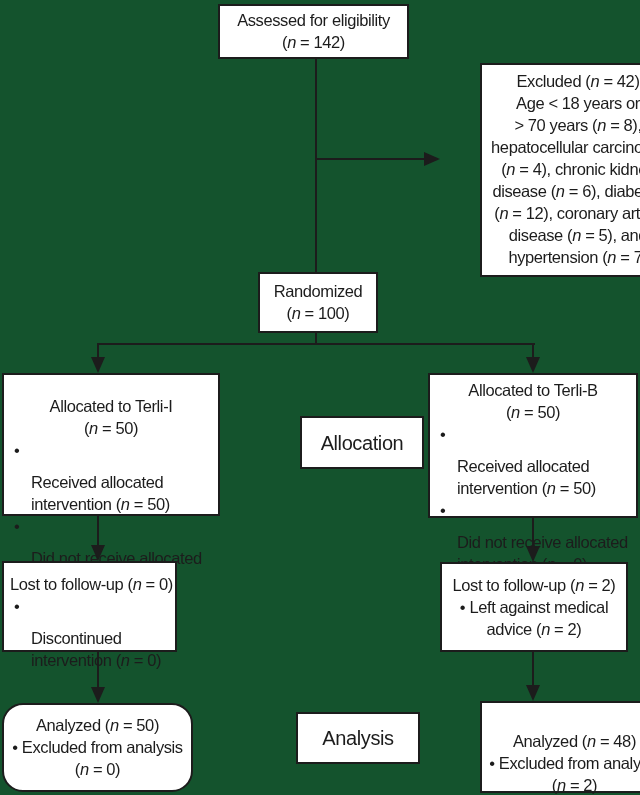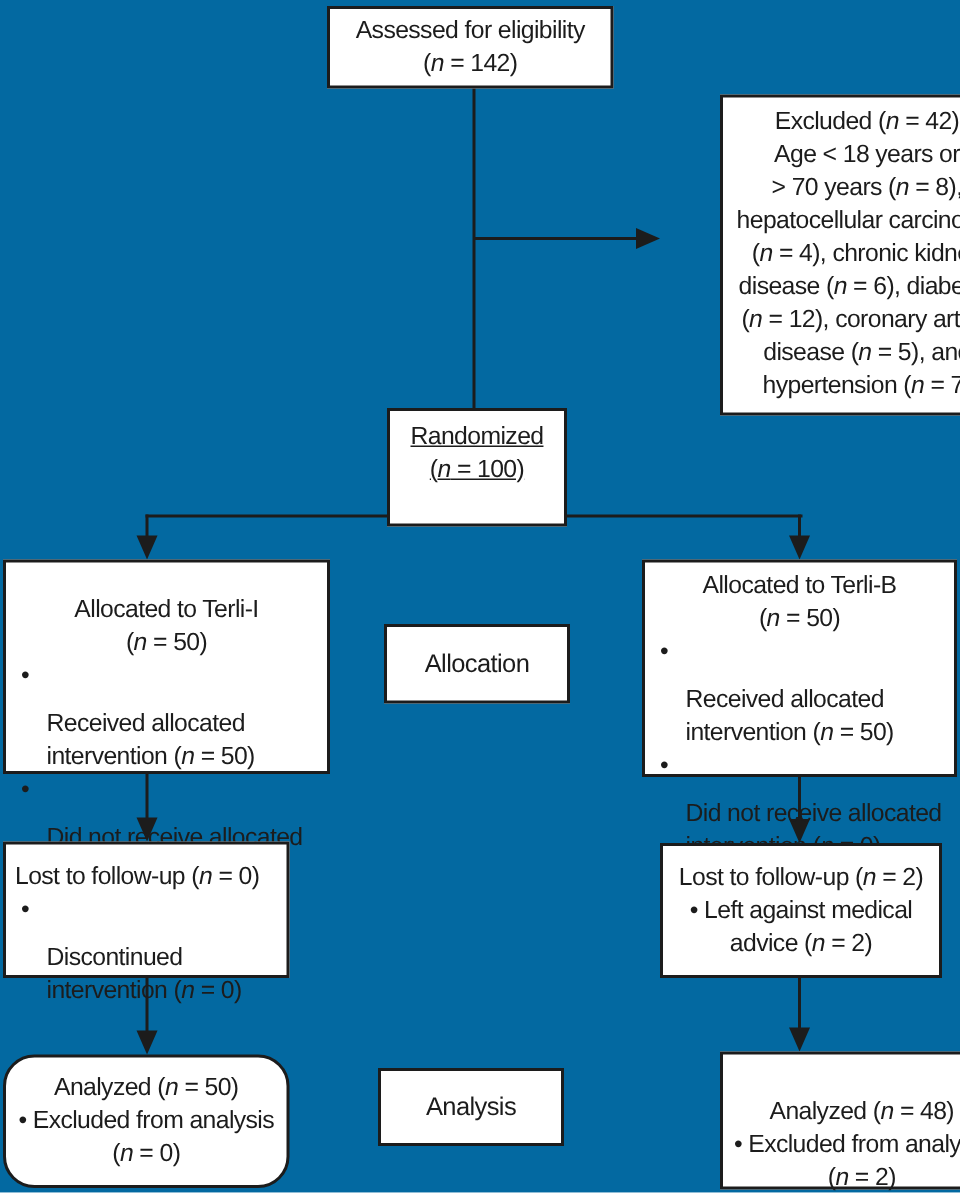--- a/index.html
+++ b/index.html
@@ -1,26 +1,26 @@
 <!DOCTYPE html>
 <html><head>
 <meta charset="utf-8">
 <style>
   html,body { margin:0; padding:0; background:#ffffff; }
   .canvas {
-    position:relative; width:640px; height:795px; background:#0369a1;
+    position:relative; width:640px; height:795px; background:#14532d;
     font-family:"Liberation Sans", sans-serif; color:#1c1c1c;
   }
   .box {
     position:absolute; background:#ffffff; border:2px solid #1c1c1c;
     box-sizing:border-box; font-size:16.5px; line-height:22px; letter-spacing:-0.4px;
   }
   .ctr { text-align:center; white-space:nowrap; }
   .leftline { padding-left:6px; white-space:nowrap; }
-  .stage { display:flex; align-items:center; justify-content:center; font-size:17px; }
+  .stage { display:flex; align-items:center; justify-content:center; font-size:20px;margin-left:44px; }
   .brow { display:flex; align-items:flex-start; margin-left:10px; }
   .bdot { width:17px; flex:none; }
   .btxt { white-space:nowrap;margin-top:32px; }
   .vline,.hline { position:absolute; background:#1c1c1c; }
   .tri-down { position:absolute; width:0; height:0;
     border-left:7px solid transparent; border-right:7px solid transparent;
     border-top:16px solid #1c1c1c; }
   .tri-right { position:absolute; width:0; height:0;
     border-top:7px solid transparent; border-bottom:7px solid transparent;
     border-left:16px solid #1c1c1c; }
@@ -54,21 +54,21 @@
   <div class="tri-down" style="left:526px; top:685px;"></div>
 
   <div class="box" style="left:218px; top:4px; width:191px; height:55px; padding-top:3px;">
     <div class="ctr">Assessed for eligibility<br>(<i>n</i> = 142)</div>
   </div>
 
   <div class="box" style="left:440px; top:63px; width:196px; height:214px; padding-top:5px;margin-left:40px;">
     <div class="ctr">Excluded (<i>n</i> = 42)<br>Age &lt; 18 years or<br>&gt; 70 years (<i>n</i> = 8),<br>hepatocellular carcinoma<br>(<i>n</i> = 4), chronic kidney<br>disease (<i>n</i> = 6), diabetes<br>(<i>n</i> = 12), coronary artery<br>disease (<i>n</i> = 5), and<br>hypertension (<i>n</i> = 7)</div>
   </div>
 
-  <div class="box" style="left:258px; top:272px; width:120px; height:79px; padding-top:6px;text-decoration:underline;">
+  <div class="box" style="left:258px; top:272px; width:120px; height:61px; padding-top:6px;">
     <div class="ctr">Randomized<br>(<i>n</i> = 100)</div>
   </div>
 
   <div class="box" style="left:2px; top:373px; width:218px; height:143px; padding-top:20px;">
     <div class="ctr">Allocated to Terli-I<br>(<i>n</i> = 50)</div>
     <div class="brow">
       <span class="bdot">•</span>
       <span class="btxt">Received allocated<br>intervention (<i>n</i> = 50)</span>
     </div>
     <div class="brow">
@@ -86,21 +86,21 @@
     <div class="brow">
       <span class="bdot">•</span>
       <span class="btxt">Received allocated<br>intervention (<i>n</i> = 50)</span>
     </div>
     <div class="brow">
       <span class="bdot">•</span>
       <span class="btxt">Did not receive allocated<br>intervention (<i>n</i> = 0)</span>
     </div>
   </div>
 
-  <div class="box" style="left:2px; top:561px; width:191px; height:91px; padding-top:10px;">
+  <div class="box" style="left:2px; top:561px; width:175px; height:91px; padding-top:10px;">
     <div class="leftline">Lost to follow-up (<i>n</i> = 0)</div>
     <div class="brow">
       <span class="bdot">•</span>
       <span class="btxt">Discontinued<br>intervention (<i>n</i> = 0)</span>
     </div>
   </div>
 
 
   <div class="box" style="left:440px; top:562px; width:188px; height:90px; padding-top:10px;">
     <div class="ctr">Lost to follow-up (<i>n</i> = 2)<br>• Left against medical<br>advice (<i>n</i> = 2)</div>

